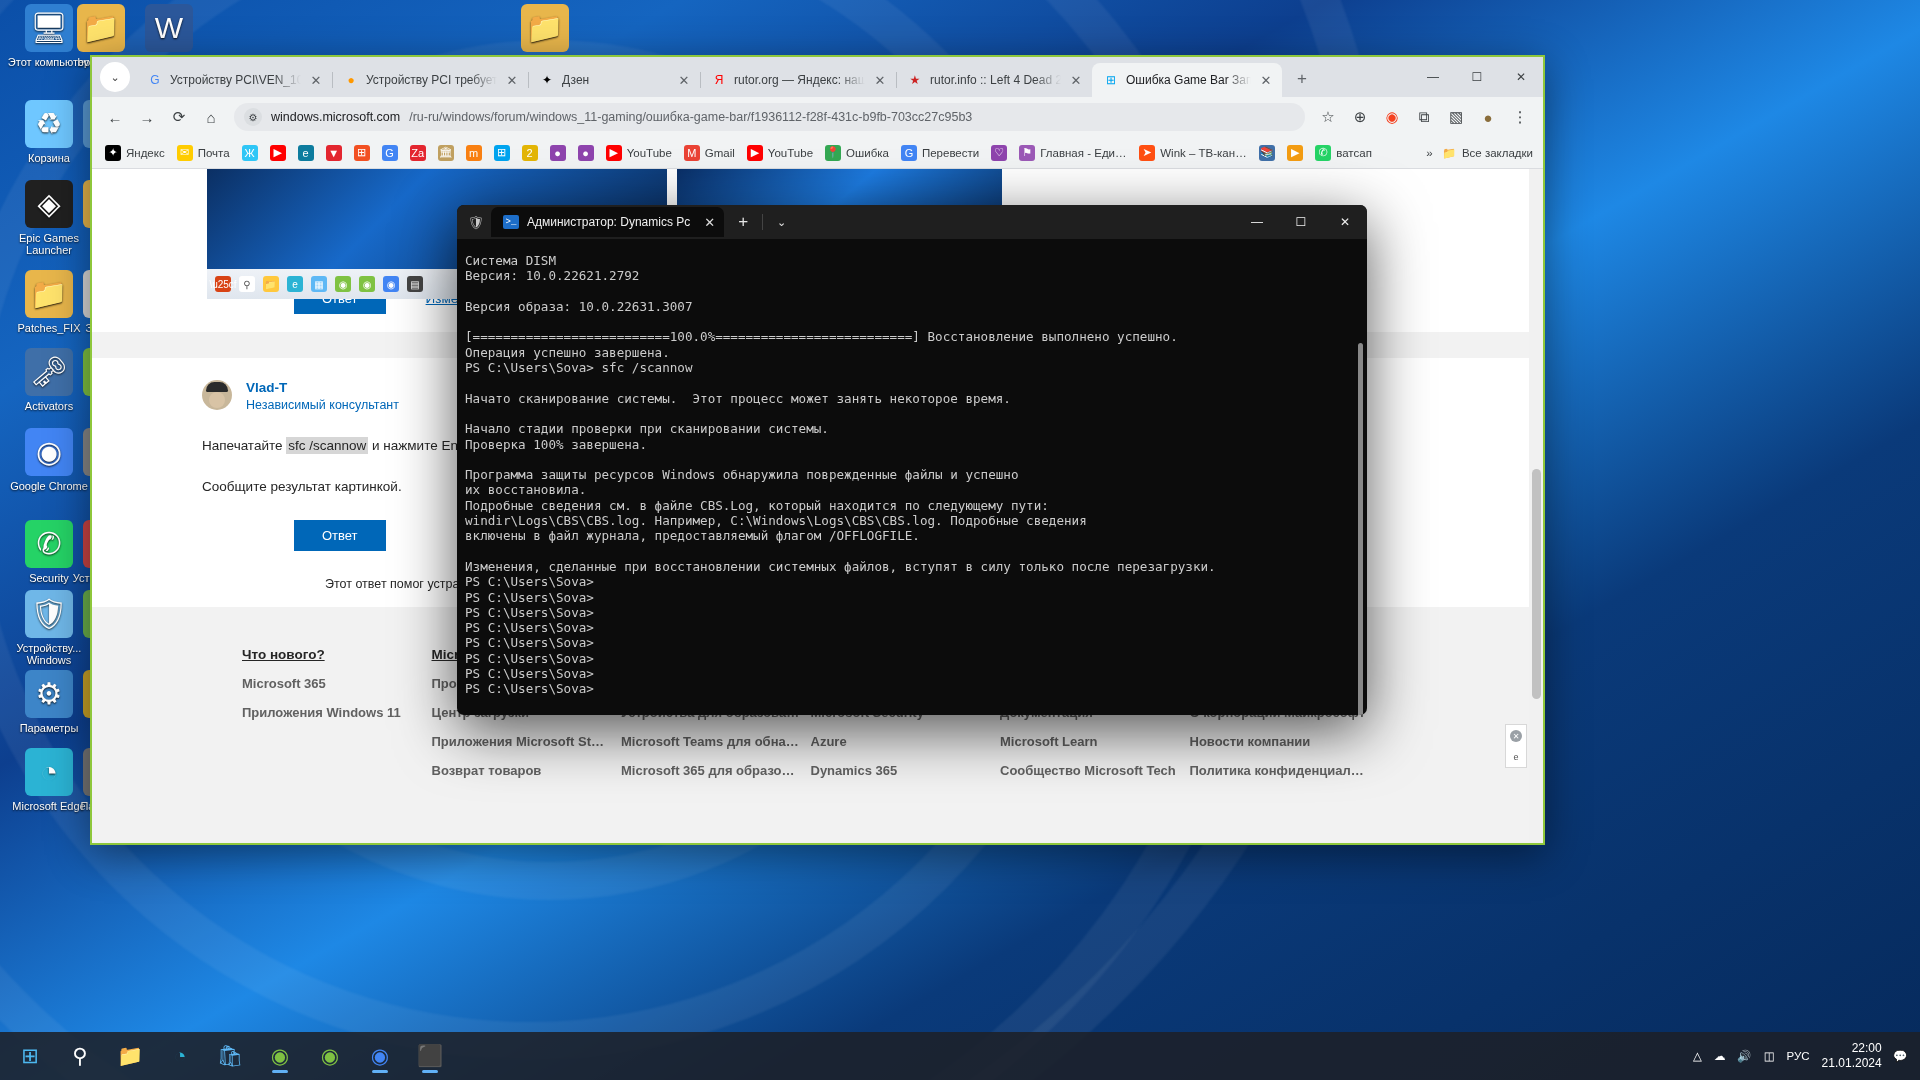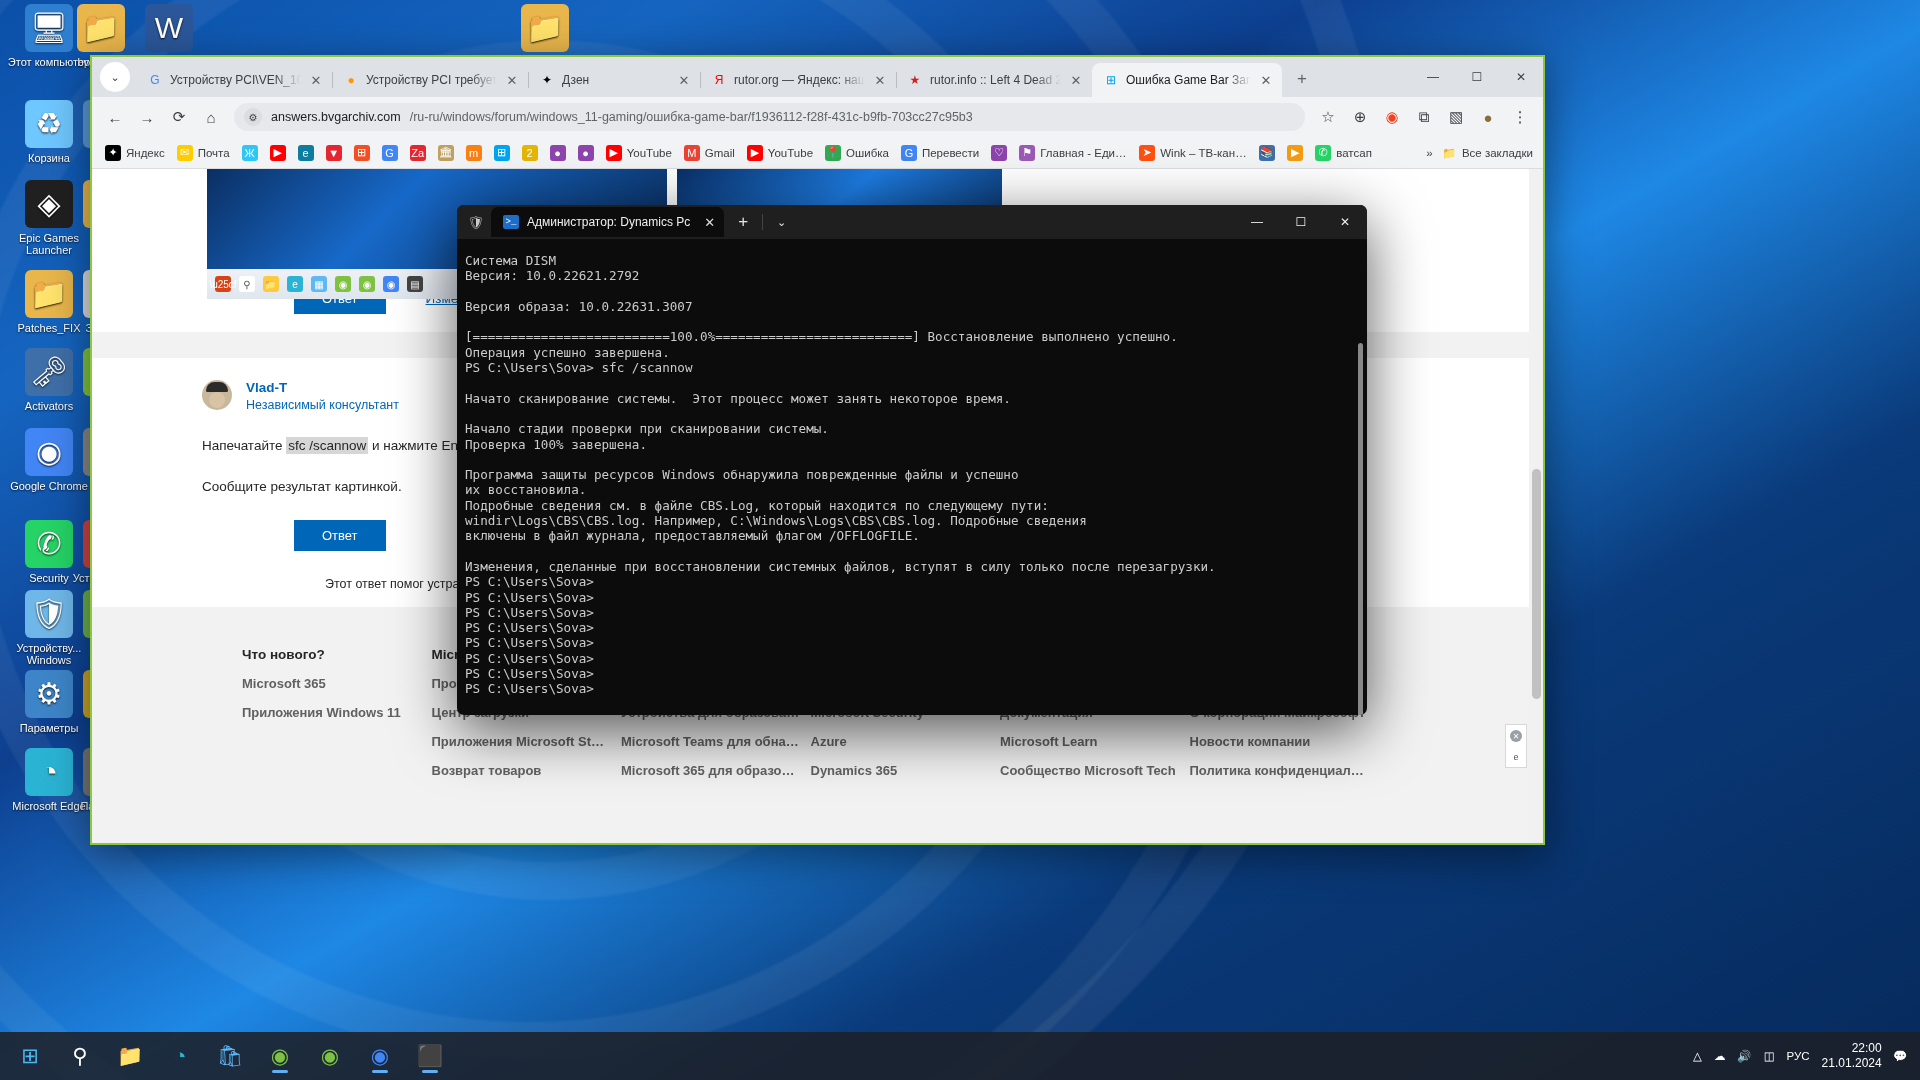--- a/index.html
+++ b/index.html
@@ -122,21 +122,21 @@
   .avatar::after { content: ''; position: absolute; left: 7px; top: 12px; width: 16px;
     height: 16px; border-radius: 50%; background: #d8c3a5; }
   .aname { color: #0067b8; font-size: 13.5px; font-weight: bold; }
   .arole { color: #0067b8; font-size: 12.5px; margin-top: 3px; }
   .body-text { font-size: 13.5px; color: #262626; margin-top: 26px; }
   .code-hl { background: #d6d6d6; padding: 1px 2px; }
   .helped { font-size: 12.5px; color: #262626; }
 
   .footer { background: #f2f2f2; padding: 18px 150px 10px; display: flex; gap: 0; }
   .fcol { flex: 1 1 0; min-width: 0; padding-right: 10px; }
-  .fcol h4 { font-size: 13.5px; color: #262626; margin-bottom: 14px; }
+  .fcol h4 { font-size: 13.5px; color: #262626; margin-bottom: 14px; text-decoration: underline; }
   .fcol a { display: block; font-size: 13px; color: #616161; margin-bottom: 14px;
     text-decoration: none; white-space: nowrap; overflow: hidden; text-overflow: ellipsis; font-weight: bold; }
 
   .pg-scroll { position: absolute; right: 0; top: 0; width: 14px; bottom: 0; background: #f1f1f1; }
   .pg-scroll .thumb { position: absolute; right: 2px; top: 300px; width: 9px; height: 230px;
     background: #c1c1c1; border-radius: 5px; }
 
   .side-widget { position: absolute; right: 16px; top: 555px; width: 22px; height: 44px;
     background: #fff; border: 1px solid #d8d8d8; display: flex; flex-direction: column;
     align-items: center; justify-content: space-around; }
@@ -342,21 +342,21 @@
     </div>
   </div>
 
   <div class="toolbar">
     <div class="tbtn">←</div>
     <div class="tbtn">→</div>
     <div class="tbtn">⟳</div>
     <div class="tbtn">⌂</div>
     <div class="omnibox" title="answers.microsoft.com">
       <span class="lock">⚙</span>
-      <span>answers.bvgarchiv.com</span>
+      <span>windows.microsoft.com</span>
         <span class="u-dim">/ru-ru/windows/forum/windows_11-gaming/ошибка-game-bar/f1936112-f28f-431c-b9fb-703cc27c95b3</span>
     </div>
     <div id="tb-right" style="display:flex;align-items:center;gap:2px;">
         <div class="tbtn">☆</div>
         <div class="tbtn">⊕</div>
         <div class="tbtn" style="color: rgb(245, 65, 31);">◉</div>
         <div class="tbtn">⧉</div>
         <div class="tbtn">▧</div>
         <div class="tbtn" style="color: rgb(138, 109, 59);">●</div>
         <div class="tbtn">⋮</div>

